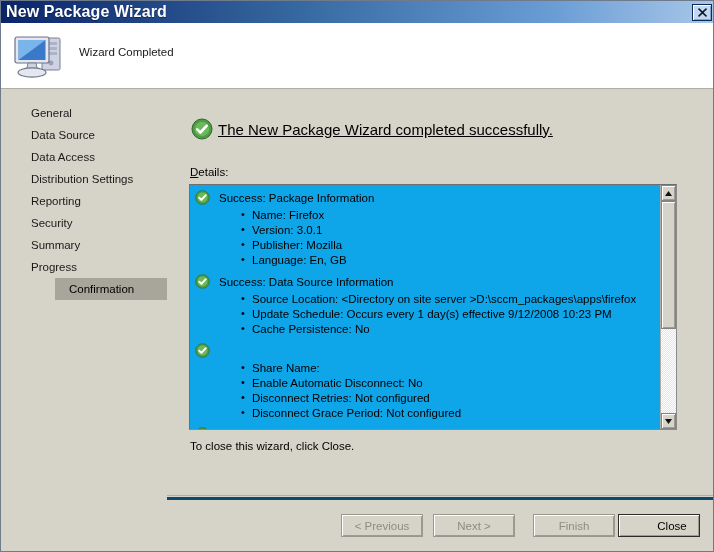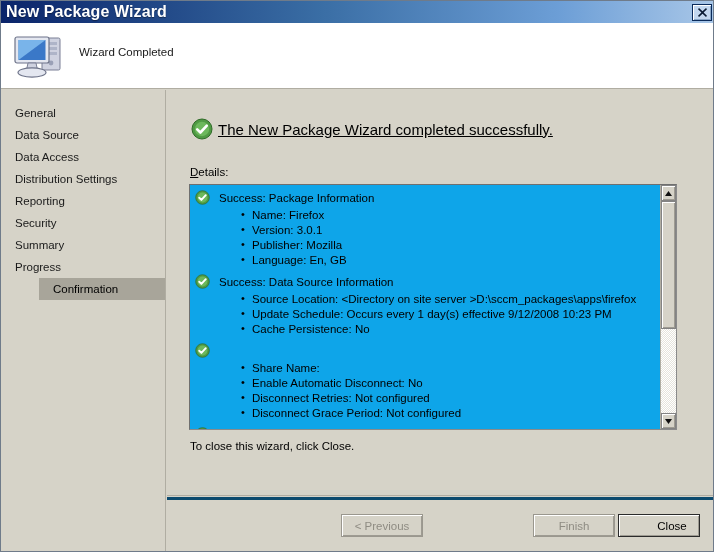--- a/index.html
+++ b/index.html
@@ -77,21 +77,21 @@
     position: absolute;
     left: 78px; top: 45%;
     transform: translateY(-50%);
     font-size: 11.5px;
     color: #1a1a1a;
   }
 
   
   .sidebar {
     position: absolute;
-    left: 0; top: 89px;
+    left: 16px; top: 89px;
     width: 165px;
     height: 463px;
     background: #d6d3c8;
     border-right: 1px solid #b0ada2;
     box-sizing: border-box;
     padding-top: 12px;
   }
   .side-item {
     height: 22px;
     line-height: 22px;
@@ -425,17 +425,18 @@
       </div>
     </div>
 
     <div class="close-hint">To close this wizard, click Close.</div>
   </div>
 
   <div class="footer-top-shadow"></div>
   <div class="footer">
 
     <div class="btn" id="btn-previous">&lt; Previous</div>
+    <div class="btn" id="btn-next">Next &gt;</div>
     <div class="btn" id="btn-finish">Finish</div>
     <div class="btn enabled" id="btn-close">Close</div>
   </div>
 
 </div>
 
 </body></html>

